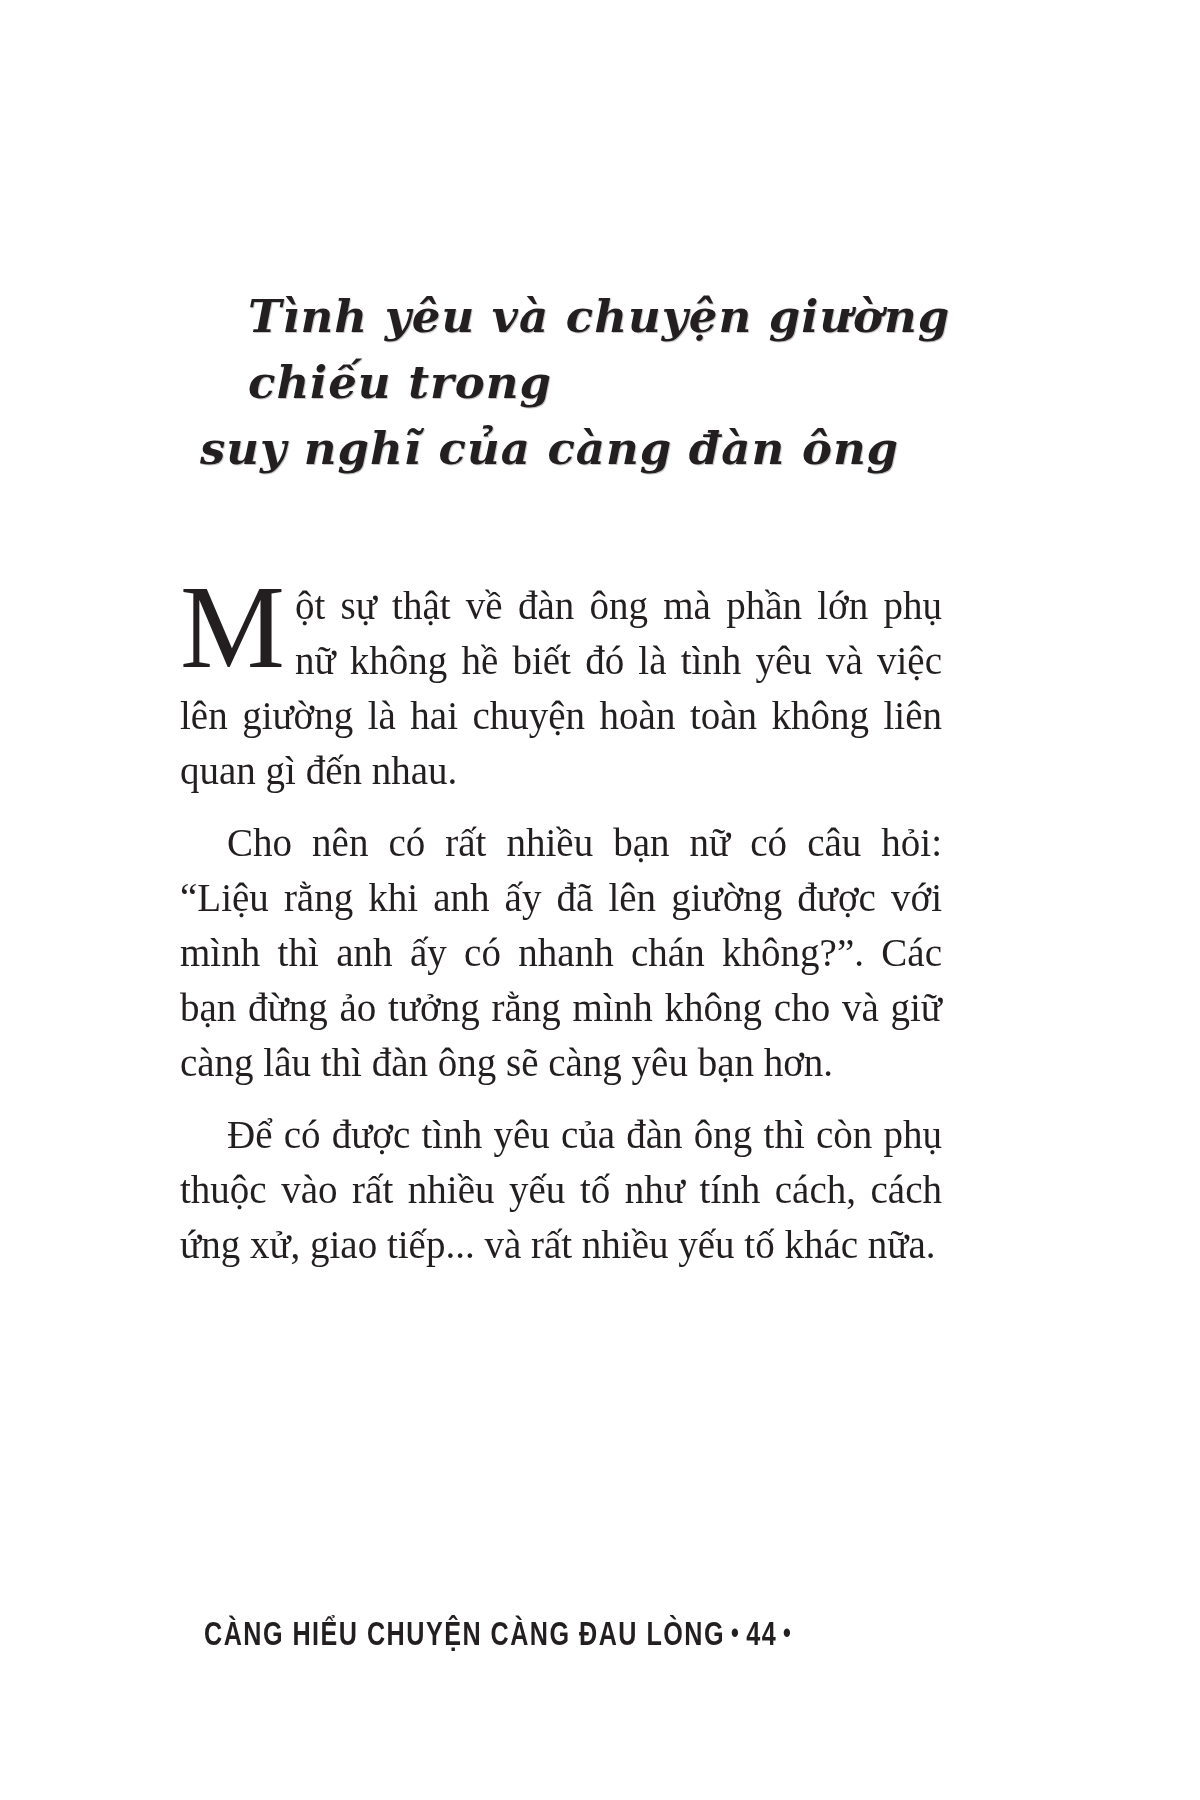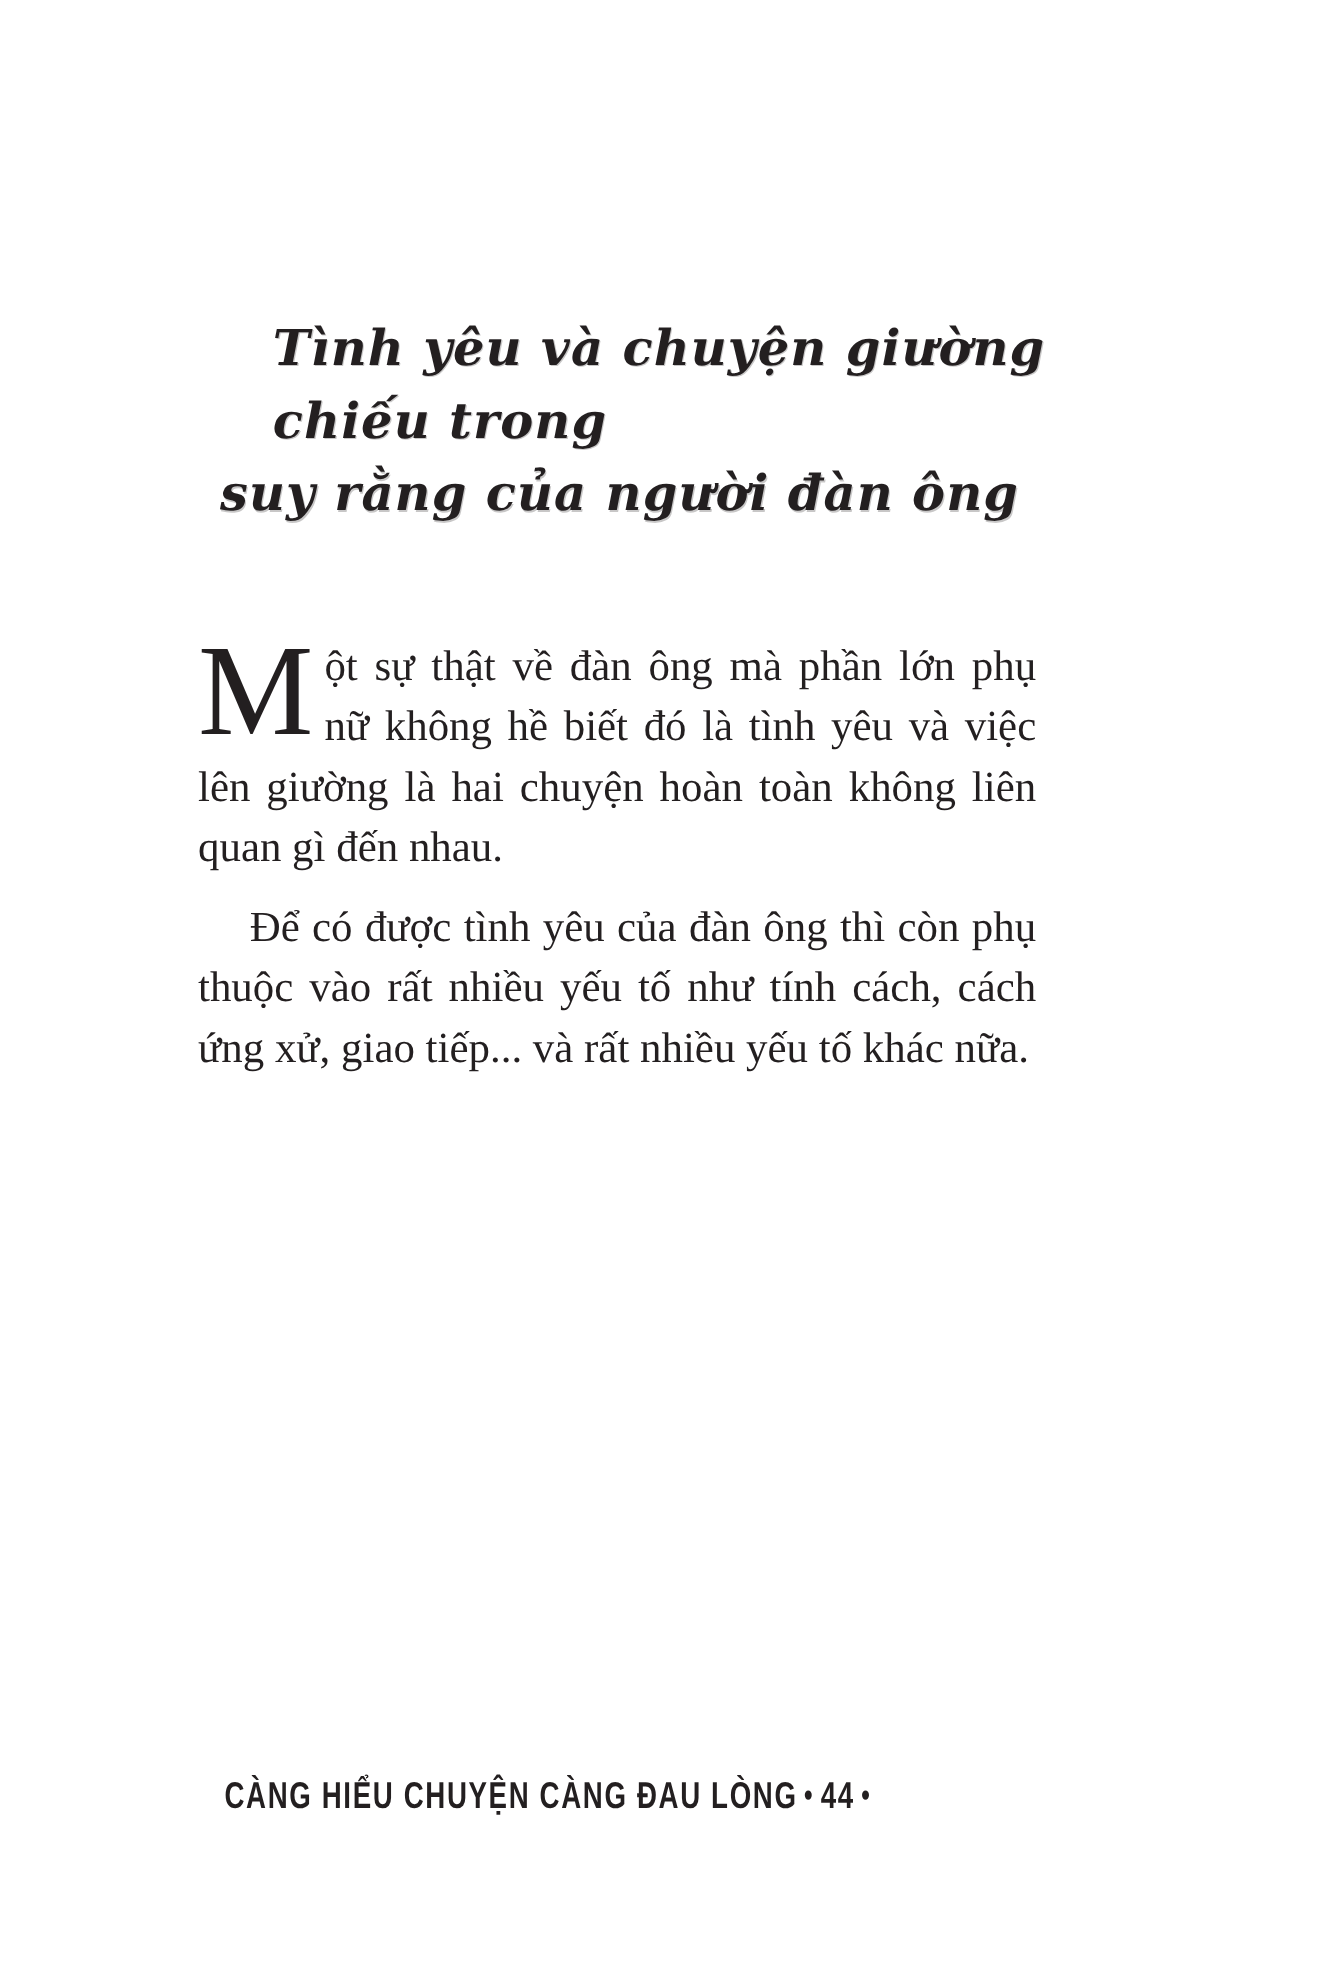--- a/index.html
+++ b/index.html
@@ -74,25 +74,26 @@
     top: -2px;
   }
 </style>
 </head>
 <body>
 
 <div class="page">
 
   <div class="title-block">
     <div class="title-line-1">Tình yêu và chuyện giường chiếu trong</div>
-    <div class="title-line-2">suy rằng của người đàn ông</div>
+    <div class="title-line-2">suy nghĩ của càng đàn ông</div>
   </div>
 
   <div class="body-block">
     <p class="opening"><span class="dropcap">M</span><span>ột sự thật về đàn ông mà phần lớn phụ nữ không hề biết đó là tình yêu và việc lên giường là hai chuyện hoàn toàn không liên quan gì đến nhau.</span></p>
+    <p>Cho nên có rất nhiều bạn nữ có câu hỏi: “Liệu rằng khi anh ấy đã lên giường được với mình thì anh ấy có nhanh chán không?”. Các bạn đừng ảo tưởng rằng mình không cho và giữ càng lâu thì đàn ông sẽ càng yêu bạn hơn.</p>
     <p>Để có được tình yêu của đàn ông thì còn phụ thuộc vào rất nhiều yếu tố như tính cách, cách ứng xử, giao tiếp... và rất nhiều yếu tố khác nữa.</p>
   </div>
 
   <div class="footer">
     <span>CÀNG HIỂU CHUYỆN CÀNG ĐAU LÒNG</span><span class="bullet">•</span><span>44</span><span class="bullet">•</span>
   </div>
 
 </div>
 
 </body></html>

